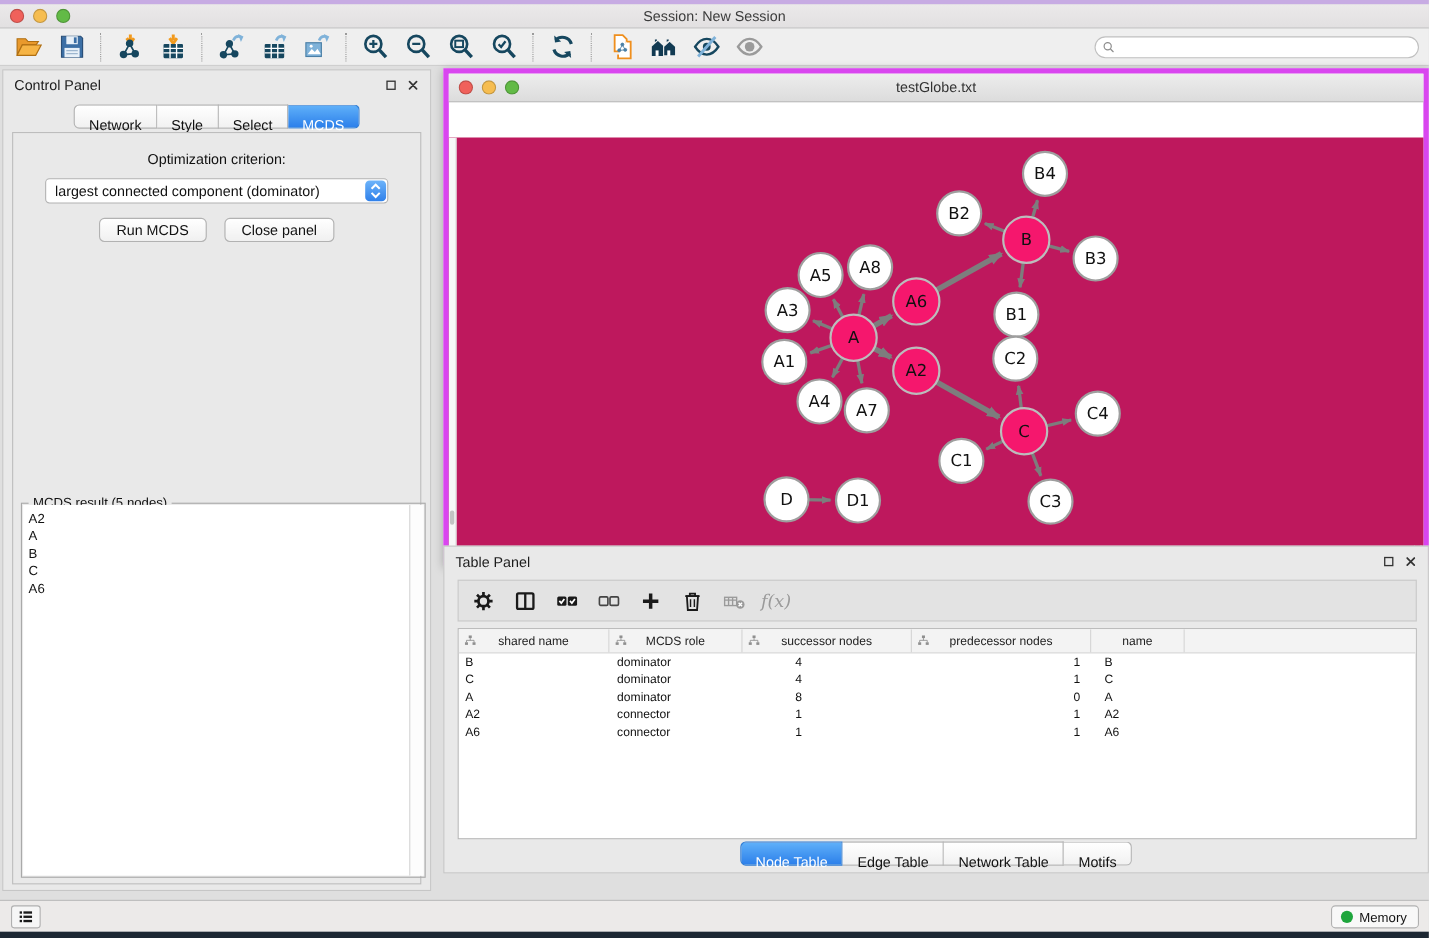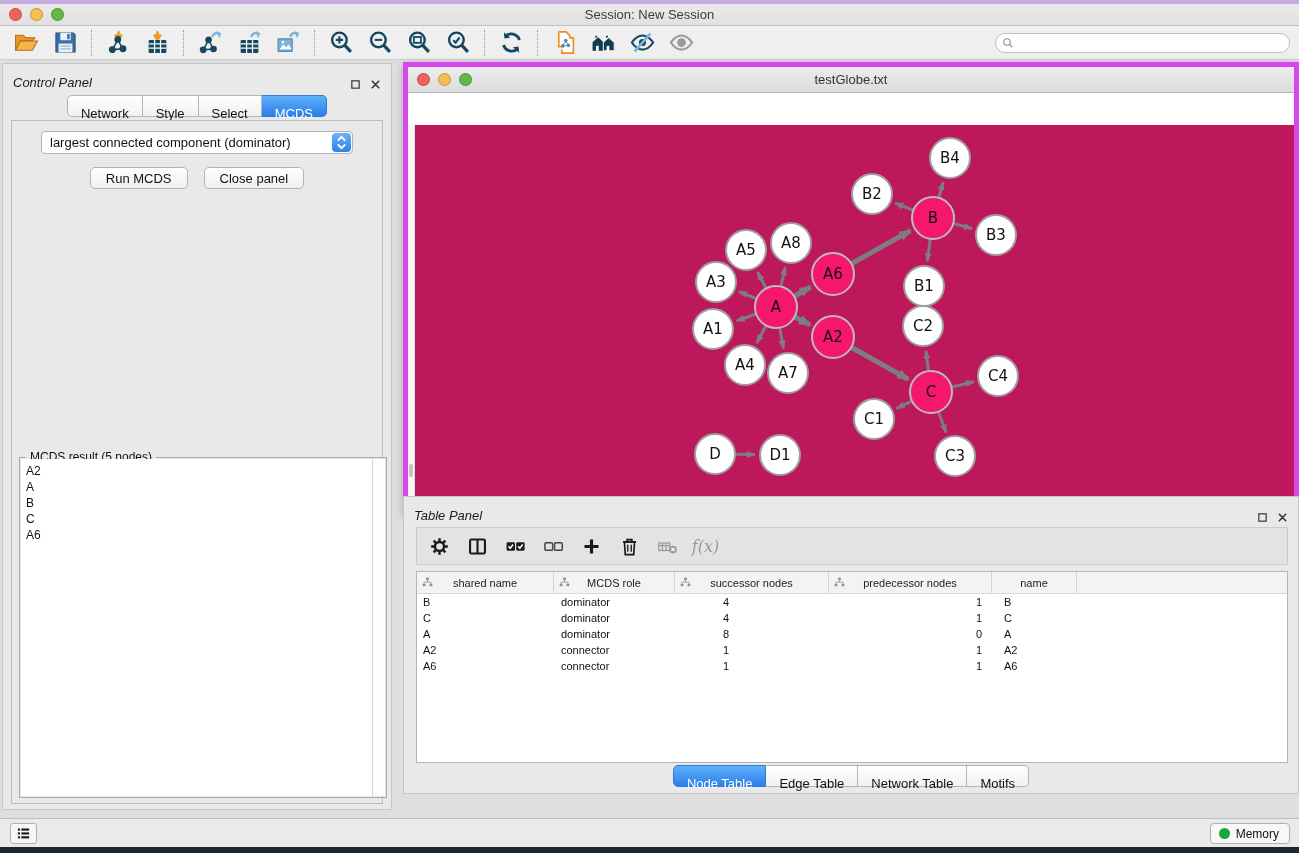--- a/index.html
+++ b/index.html
@@ -27,21 +27,21 @@
     border:1px solid #c0c0c0; border-radius:10px; display:flex; align-items:center; padding:0 6px; }
   .searchbox svg { width:12px; height:12px; flex:0 0 auto; }
   .searchbox input { border:none; outline:none; flex:1; font-size:12px; background:transparent; margin-left:4px; }
 
   
   .workspace { position:absolute; left:0; top:60px; width:1299px; height:758px; background:#dfdfdf; }
 
   
   .control-panel { position:absolute; left:2px; top:3px; width:390px; height:747px;
     background:#e9e9e9; border:1px solid #c6c6c6; }
-  .panel-head { height:26px; display:flex; align-items:flex-end; padding:0 10px;font-style:italic; }
+  .panel-head { height:26px; display:flex; align-items:center; padding:0 10px; }
   .panel-head .ph-title { font-size:13px; color:#1c1c1c; }
   .panel-head .ph-btns { margin-left:auto; display:flex; gap:9px; align-items:center; }
   .ph-ico { width:11px; height:11px; display:flex; }
   .ph-ico svg { width:11px; height:11px; }
 
   .seg { display:flex; justify-content:center; }
   .seg .tab { background:linear-gradient(#ffffff,#f1f1f1); border:1px solid #b4b4b4; border-left:none;
     height:22px; line-height:20px; padding:8px 13px; font-size:13px; color:#111; cursor:default; }
   .seg .tab:first-child { border-left:1px solid #b4b4b4; border-radius:5px 0 0 5px; }
   .seg .tab:last-child { border-radius:0 5px 5px 0; }
@@ -323,20 +323,21 @@
           </span>
       </span>
     </div>
     <div class="seg cp-tabs" id="cp-tabs">
         <div class="tab">Network</div>
         <div class="tab">Style</div>
         <div class="tab">Select</div>
         <div class="tab active">MCDS</div>
       </div>
     <div class="cp-box">
+      <div class="cp-label">Optimization criterion:</div>
       <div class="cp-select">
         <span class="sel-text">largest connected component (dominator)</span>
         <span class="stepper">
           <svg viewBox="0 0 14 16">
               <path d="M3 6l4-4 4 4" fill="none" stroke="#fff" stroke-width="2"></path>
               <path d="M3 10l4 4 4-4" fill="none" stroke="#fff" stroke-width="2"></path>
             </svg>
         </span>
       </div>
       <div class="cp-buttons">

